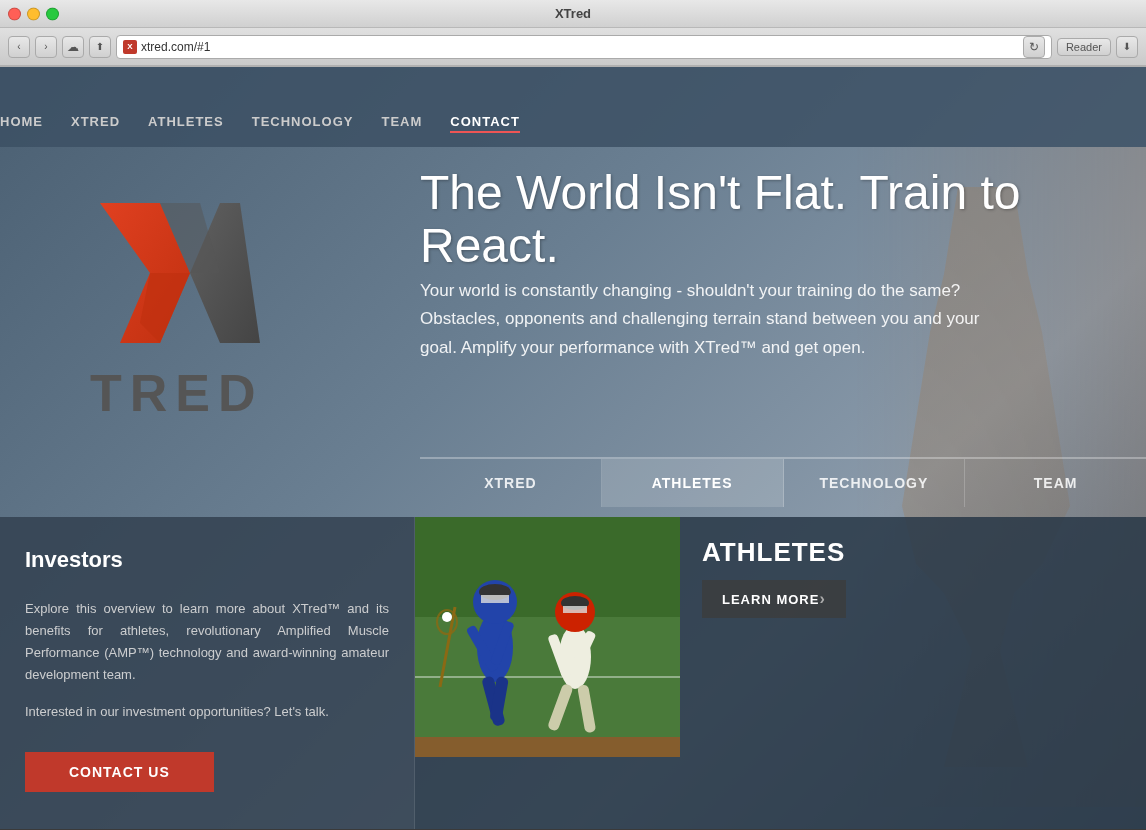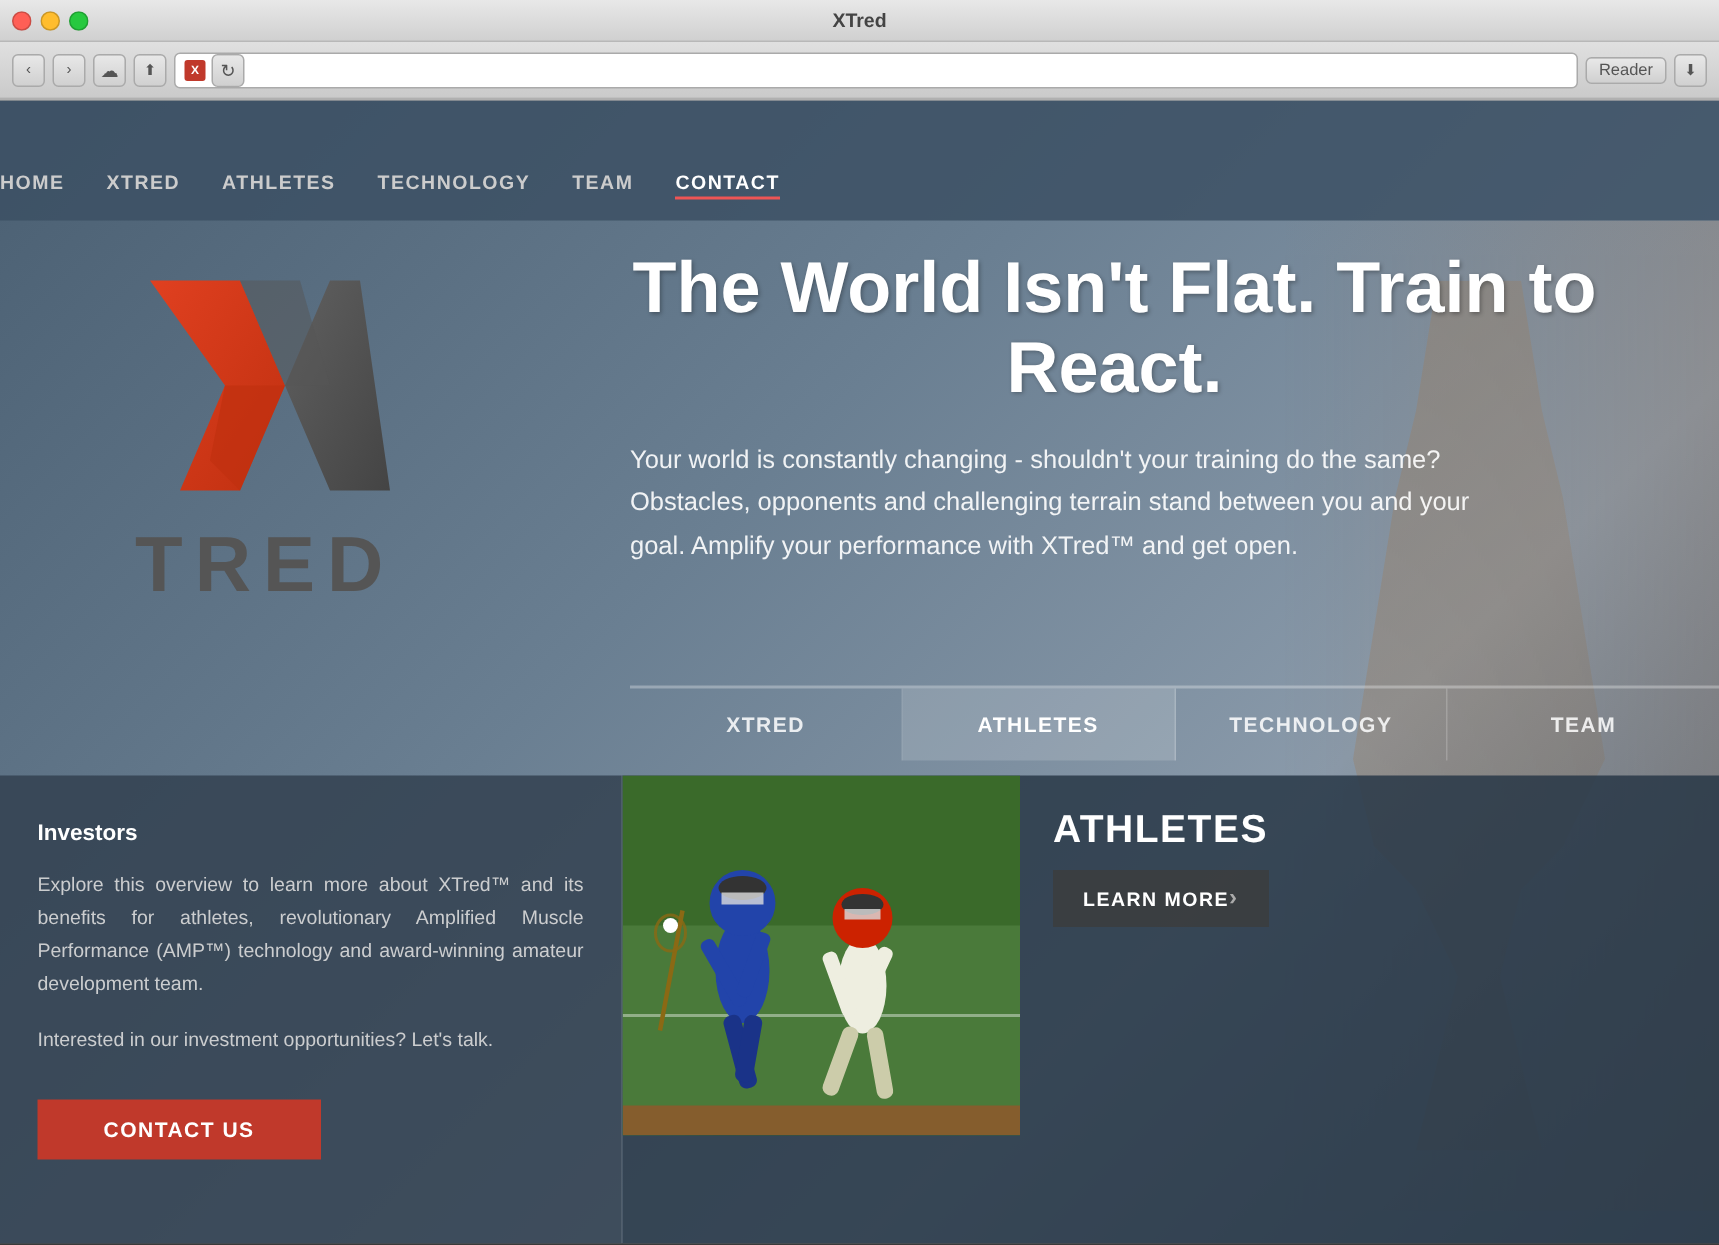--- a/index.html
+++ b/index.html
@@ -220,21 +220,21 @@
       top: 40px;
       width: 280px;
       height: 580px;
       background: linear-gradient(to bottom right, rgba(180, 120, 60, 0.8), rgba(120, 80, 40, 0.5));
       clip-path: polygon(40% 0%, 60% 0%, 65% 15%, 70% 25%, 75% 40%, 80% 55%, 70% 65%, 60% 70%, 55% 80%, 60% 90%, 65% 100%, 35% 100%, 40% 90%, 45% 80%, 35% 70%, 25% 65%, 20% 55%, 25% 40%, 30% 25%, 35% 15%);
     }
 
     
     .logo-area {
       position: absolute;
-      top: 100px;
+      top: 116px;
       left: 80px;
       width: 300px;
     }
     .logo-x {
       width: 200px;
       height: 200px;
       position: relative;
     }
     .logo-x svg {
       width: 200px;
@@ -251,26 +251,25 @@
 
     
     .hero-text {
       position: absolute;
       top: 100px;
       left: 420px;
       right: 80px;
     }
     .hero-headline {
       font-size: 48px;
-      font-weight: 700;
+      font-weight: 400;
       color: white;
       line-height: 1.1;
-      margin-bottom: 20px;
+      margin-bottom: 4px;
       text-shadow: 1px 1px 3px rgba(0,0,0,0.3);
-      text-align: center;
     }
     .hero-subtext {
       font-size: 17px;
       color: rgba(255,255,255,0.9);
       line-height: 1.7;
       max-width: 600px;
     }
 
     
     .tab-section {
@@ -312,24 +311,24 @@
     }
 
     
     .investors-panel {
       width: 415px;
       background: rgba(50, 65, 80, 0.85);
       padding: 30px 25px;
       border-right: 1px solid rgba(255,255,255,0.1);
     }
     .investors-title {
-      font-size: 15px;
-      font-weight: bold;
-      color: white;
-      margin-bottom: 15px;
+      font-size: 22px;
+      font-weight: bold;
+      color: white;
+      margin-bottom: 25px;
     }
     .investors-text {
       font-size: 13px;
       color: rgba(220,220,220,0.9);
       line-height: 1.7;
       margin-bottom: 15px;
       text-align: justify;
     }
     .contact-us-btn {
       display: inline-block;
@@ -417,20 +416,21 @@
     </div>
     <span class="browser-title">XTred</span>
   </div>
   <div class="browser-toolbar">
     <div class="nav-btn">‹</div>
     <div class="nav-btn">›</div>
     <div class="cloud-btn">☁</div>
     <div class="share-btn">⬆</div>
     <div class="address-bar-wrap">
       <div class="address-favicon">X</div>
+      <span class="address-text">xtred.com/#1</span>
       <div class="reload-btn">↻</div>
     </div>
     <div class="reader-btn">Reader</div>
     <div class="download-btn">⬇</div>
   </div>
 </div>
 
 <div class="website">
   <div class="hero-section">
 

